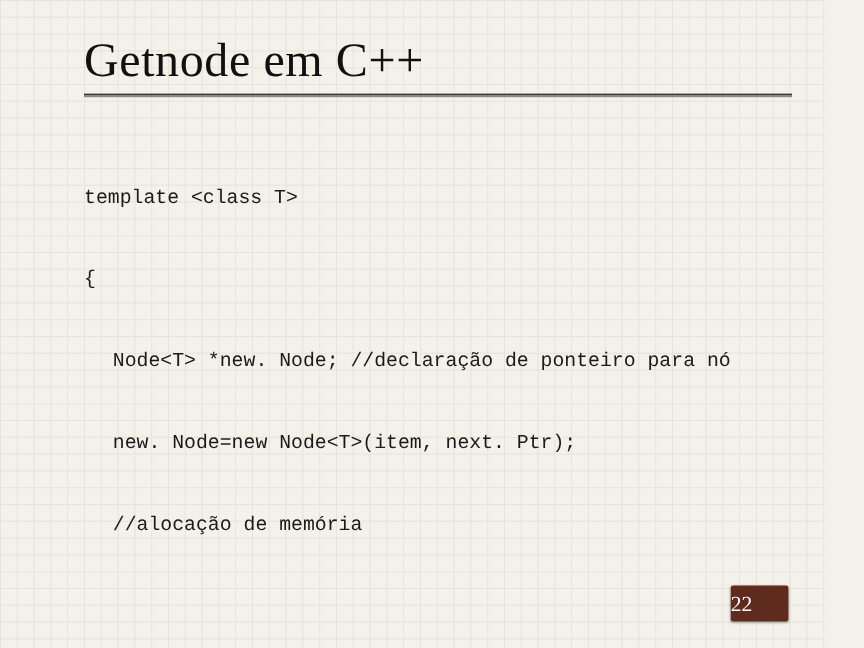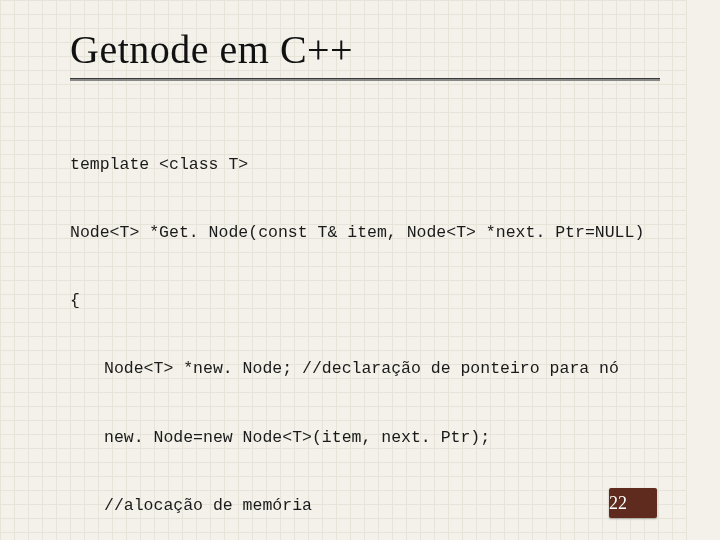--- a/index.html
+++ b/index.html
@@ -47,21 +47,21 @@
     width: 610px;
     font-family: "Courier New", Courier, monospace;
     font-size: 16.5px;
     line-height: 1.38;
     color: #1a1a1a;
     white-space: pre;
   }
   .code-block div {
     white-space: pre;
   }
-  .indent1 { padding-left: 34px; }
+  .indent1 { padding-left: 24px; }
   .page-badge {
     position: absolute;
     right: 30px;
     bottom: 22px;
     width: 48px;
     height: 30px;
     background: #5e2b1e;
     color: #fff;
     font-family: "Times New Roman", Times, serif;
     font-size: 18px;
@@ -74,21 +74,20 @@
 </head>
 <body>
 
 <div class="slide">
 
   <div class="title">Getnode em C++</div>
   <div class="title-underline"></div>
 
   <div class="code-block">
     <div>template &lt;class T&gt;</div>
-    <div>Node&lt;T&gt; *Get. Node(const T&amp; item, Node&lt;T&gt; *next. Ptr=NULL)</div>
     <div>{</div>
     <div class="indent1">Node&lt;T&gt; *new. Node; //declaração de ponteiro para nó</div>
     <div class="indent1">new. Node=new Node&lt;T&gt;(item, next. Ptr);</div>
     <div class="indent1">//alocação de memória</div>
     
     
     
     
     
     

